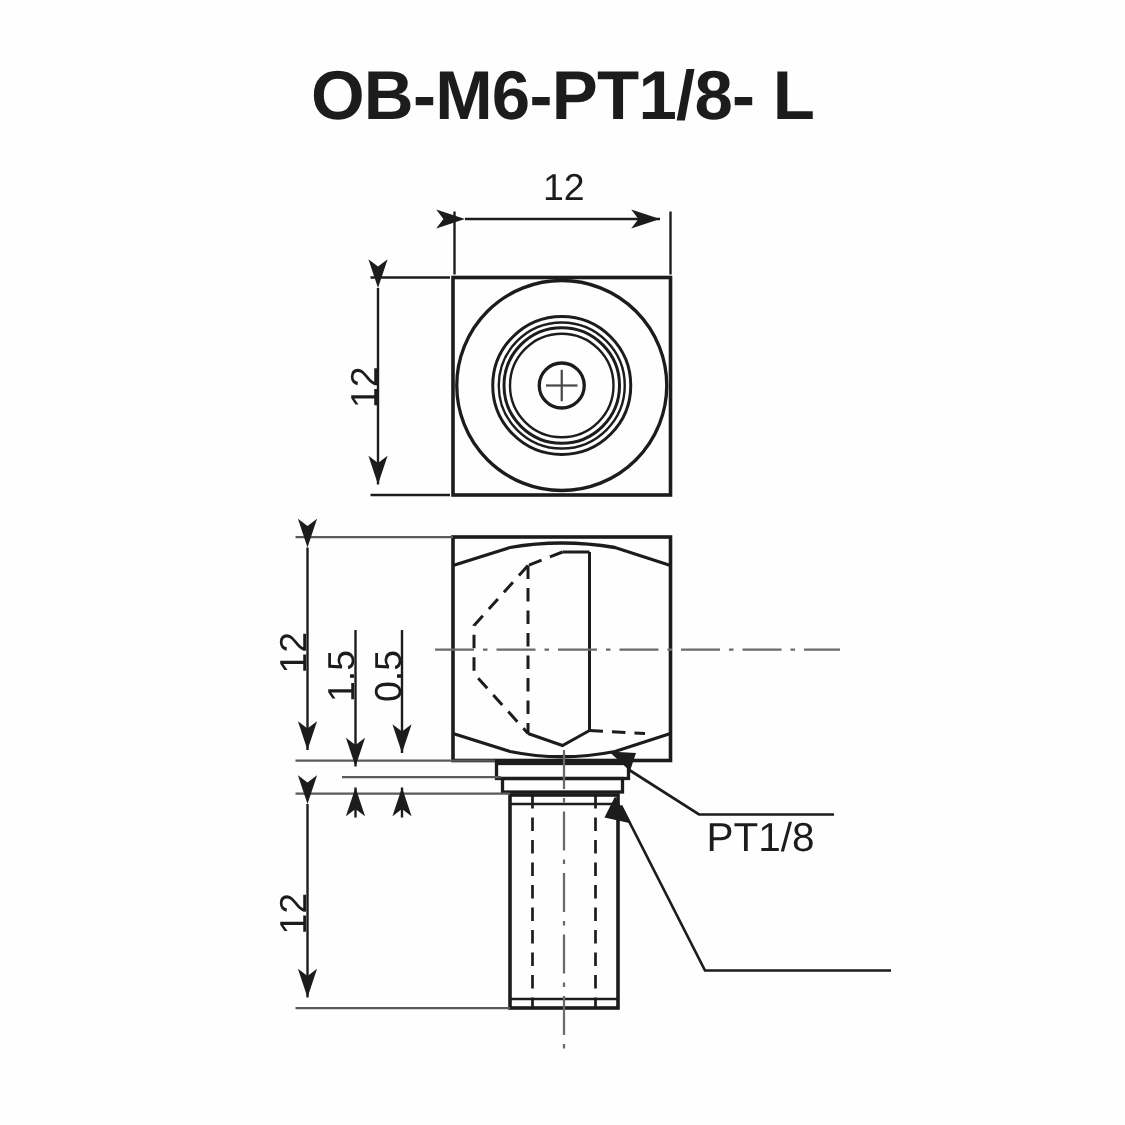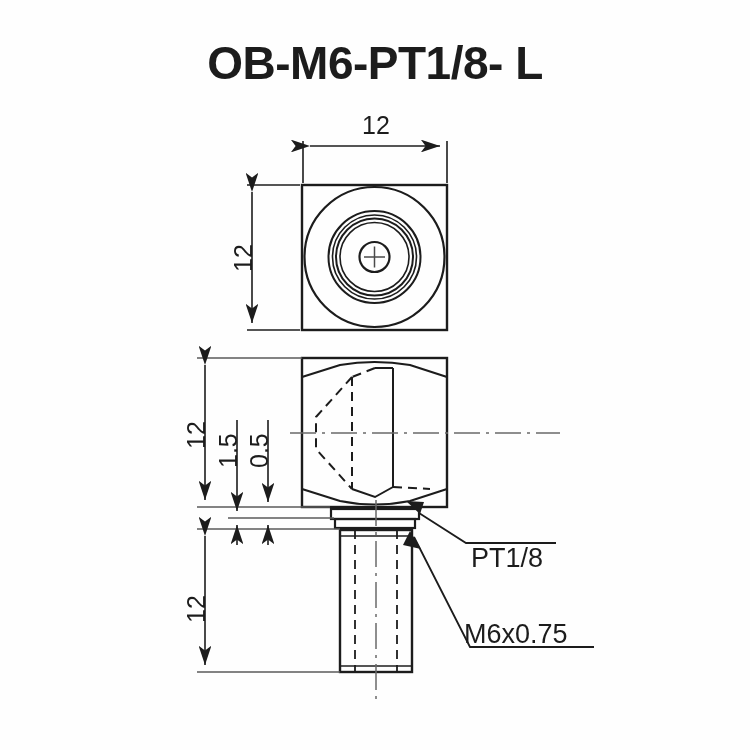--- a/index.html
+++ b/index.html
@@ -160,15 +160,14 @@
   <div class="dimtext rot90" style="left:184px; top:449px;">12</div>
 
   <div class="dimtext rot90" style="left:216px; top:468px;">1.5</div>
 
   <div class="dimtext rot90" style="left:247px; top:468px;">0.5</div>
 
   <div class="dimtext rot90" style="left:184px; top:623px;">12</div>
 
   <div class="annot" style="left:471px; top:545px;">PT1/8</div>
 
-  <div class="annot" style="left:464px; top:621px;">M6x0.75</div>
 
 </div>
 
 </body></html>

